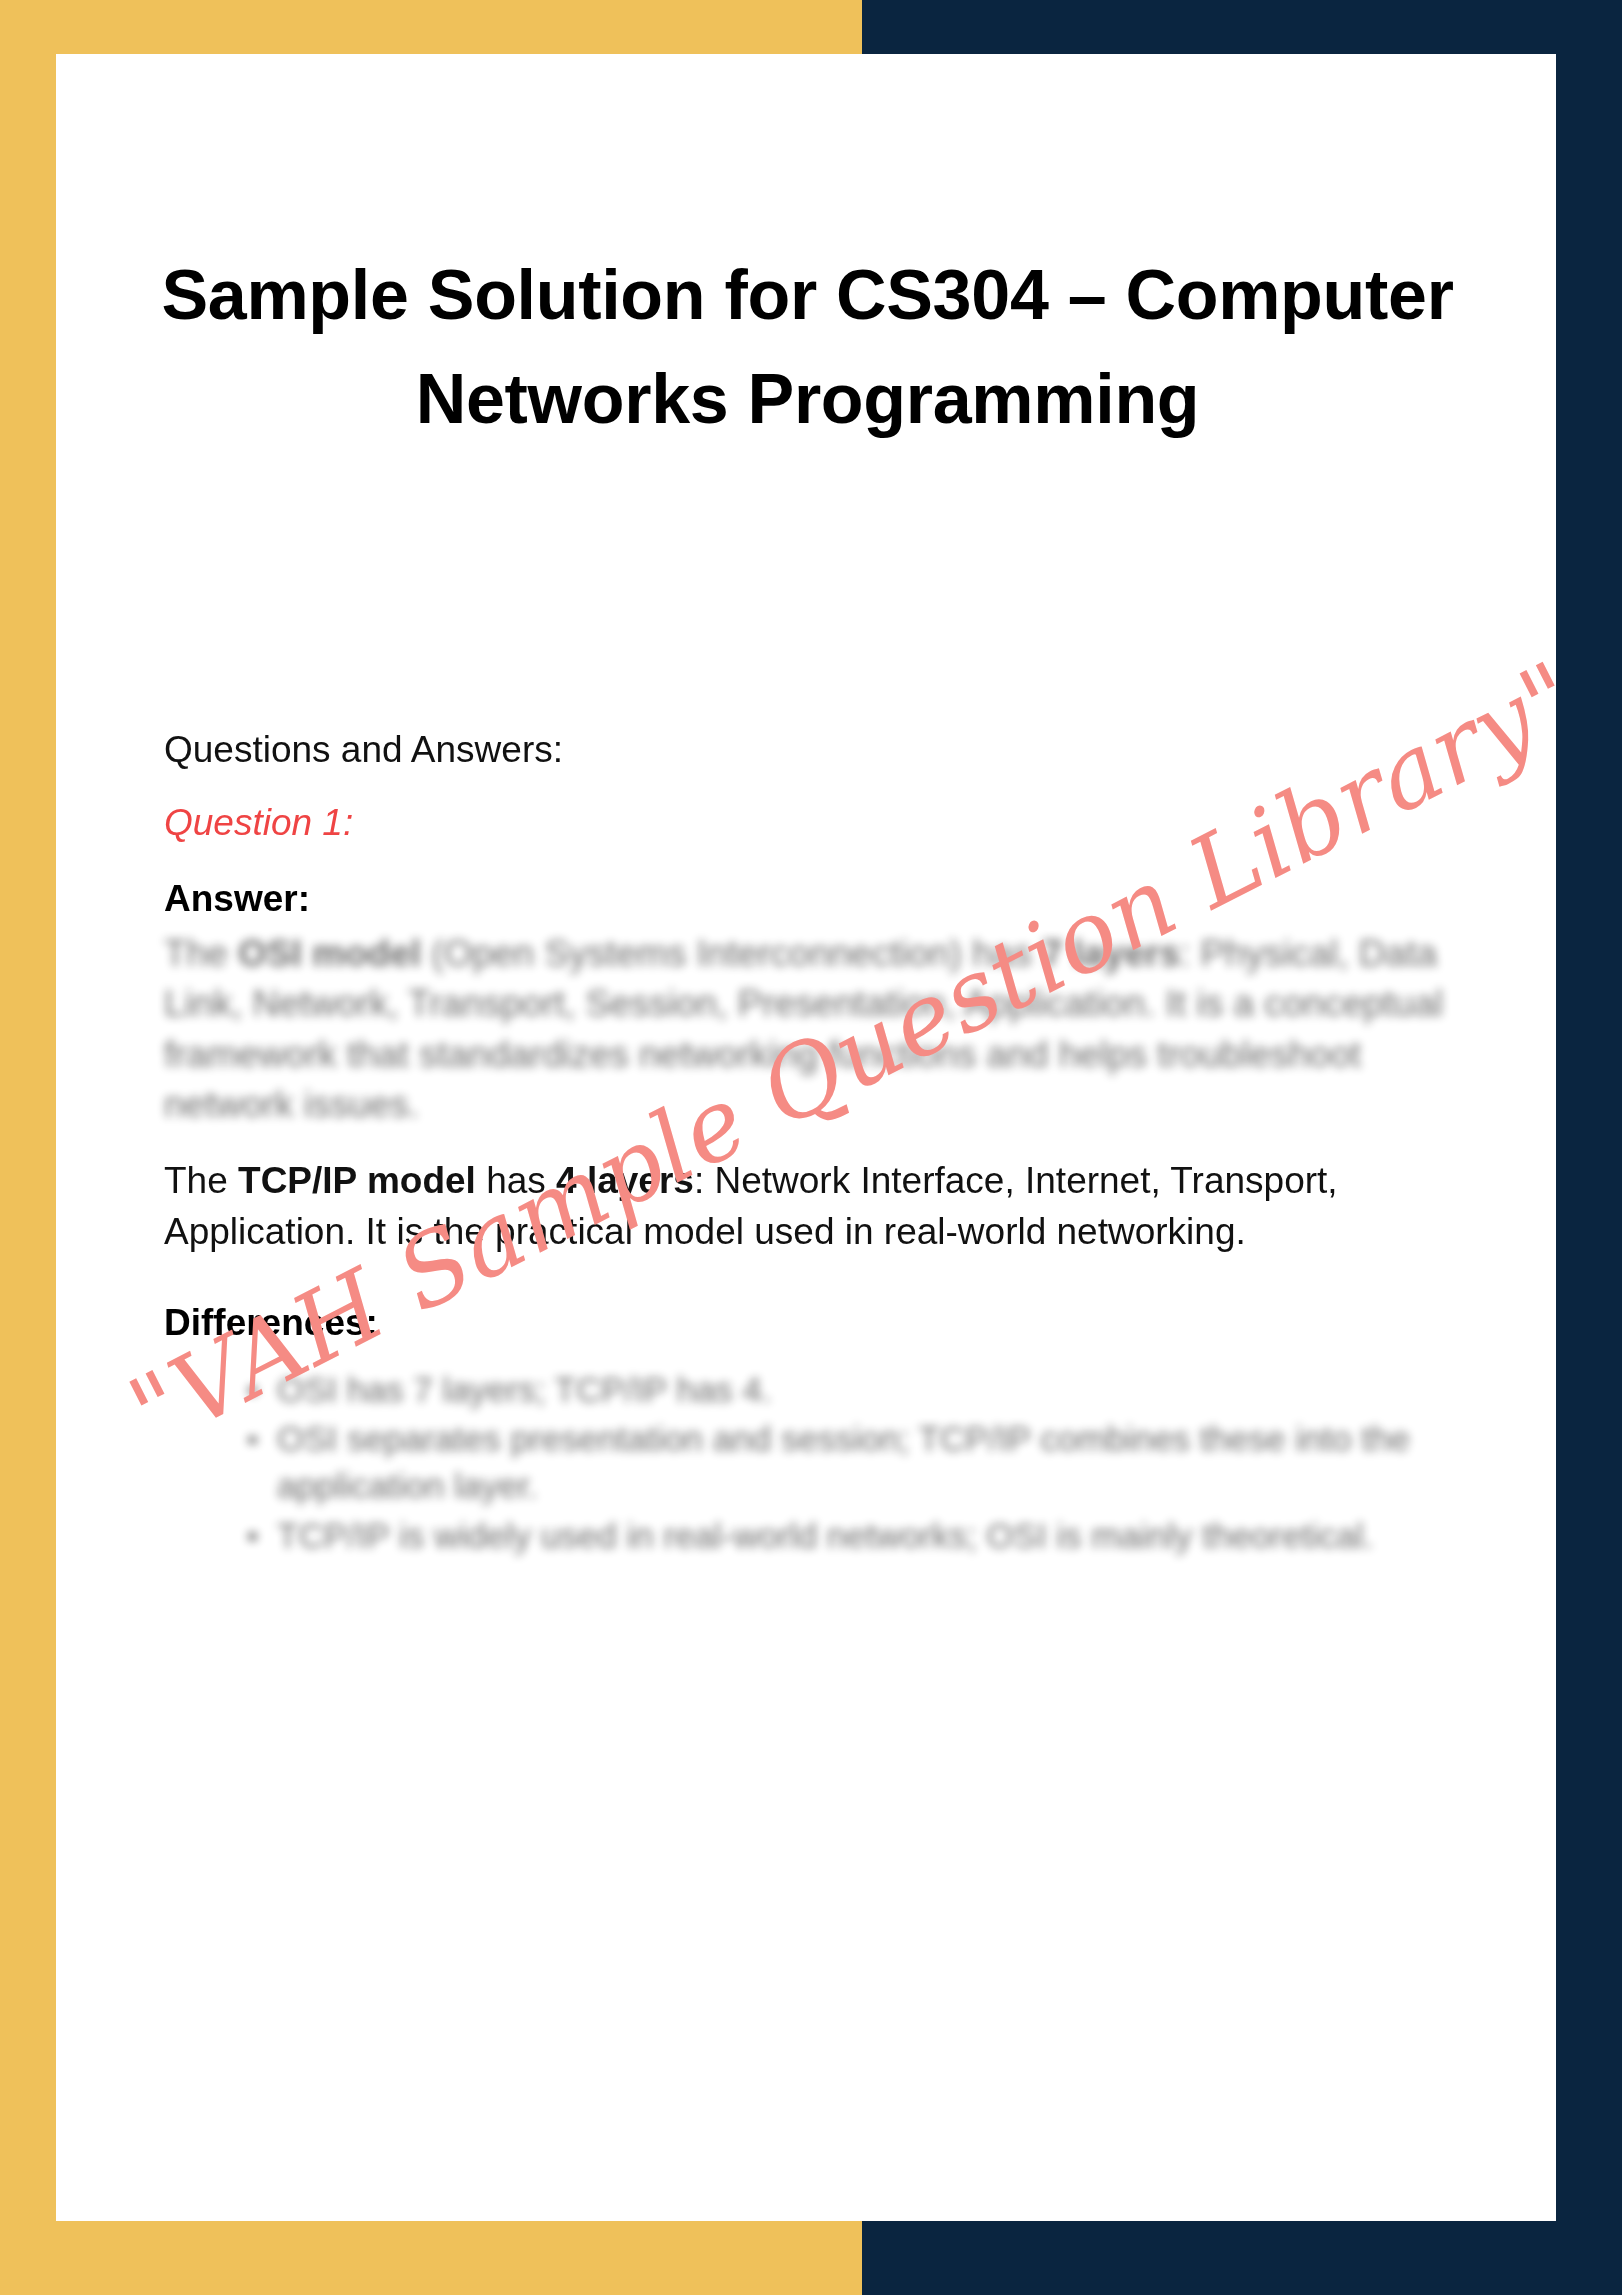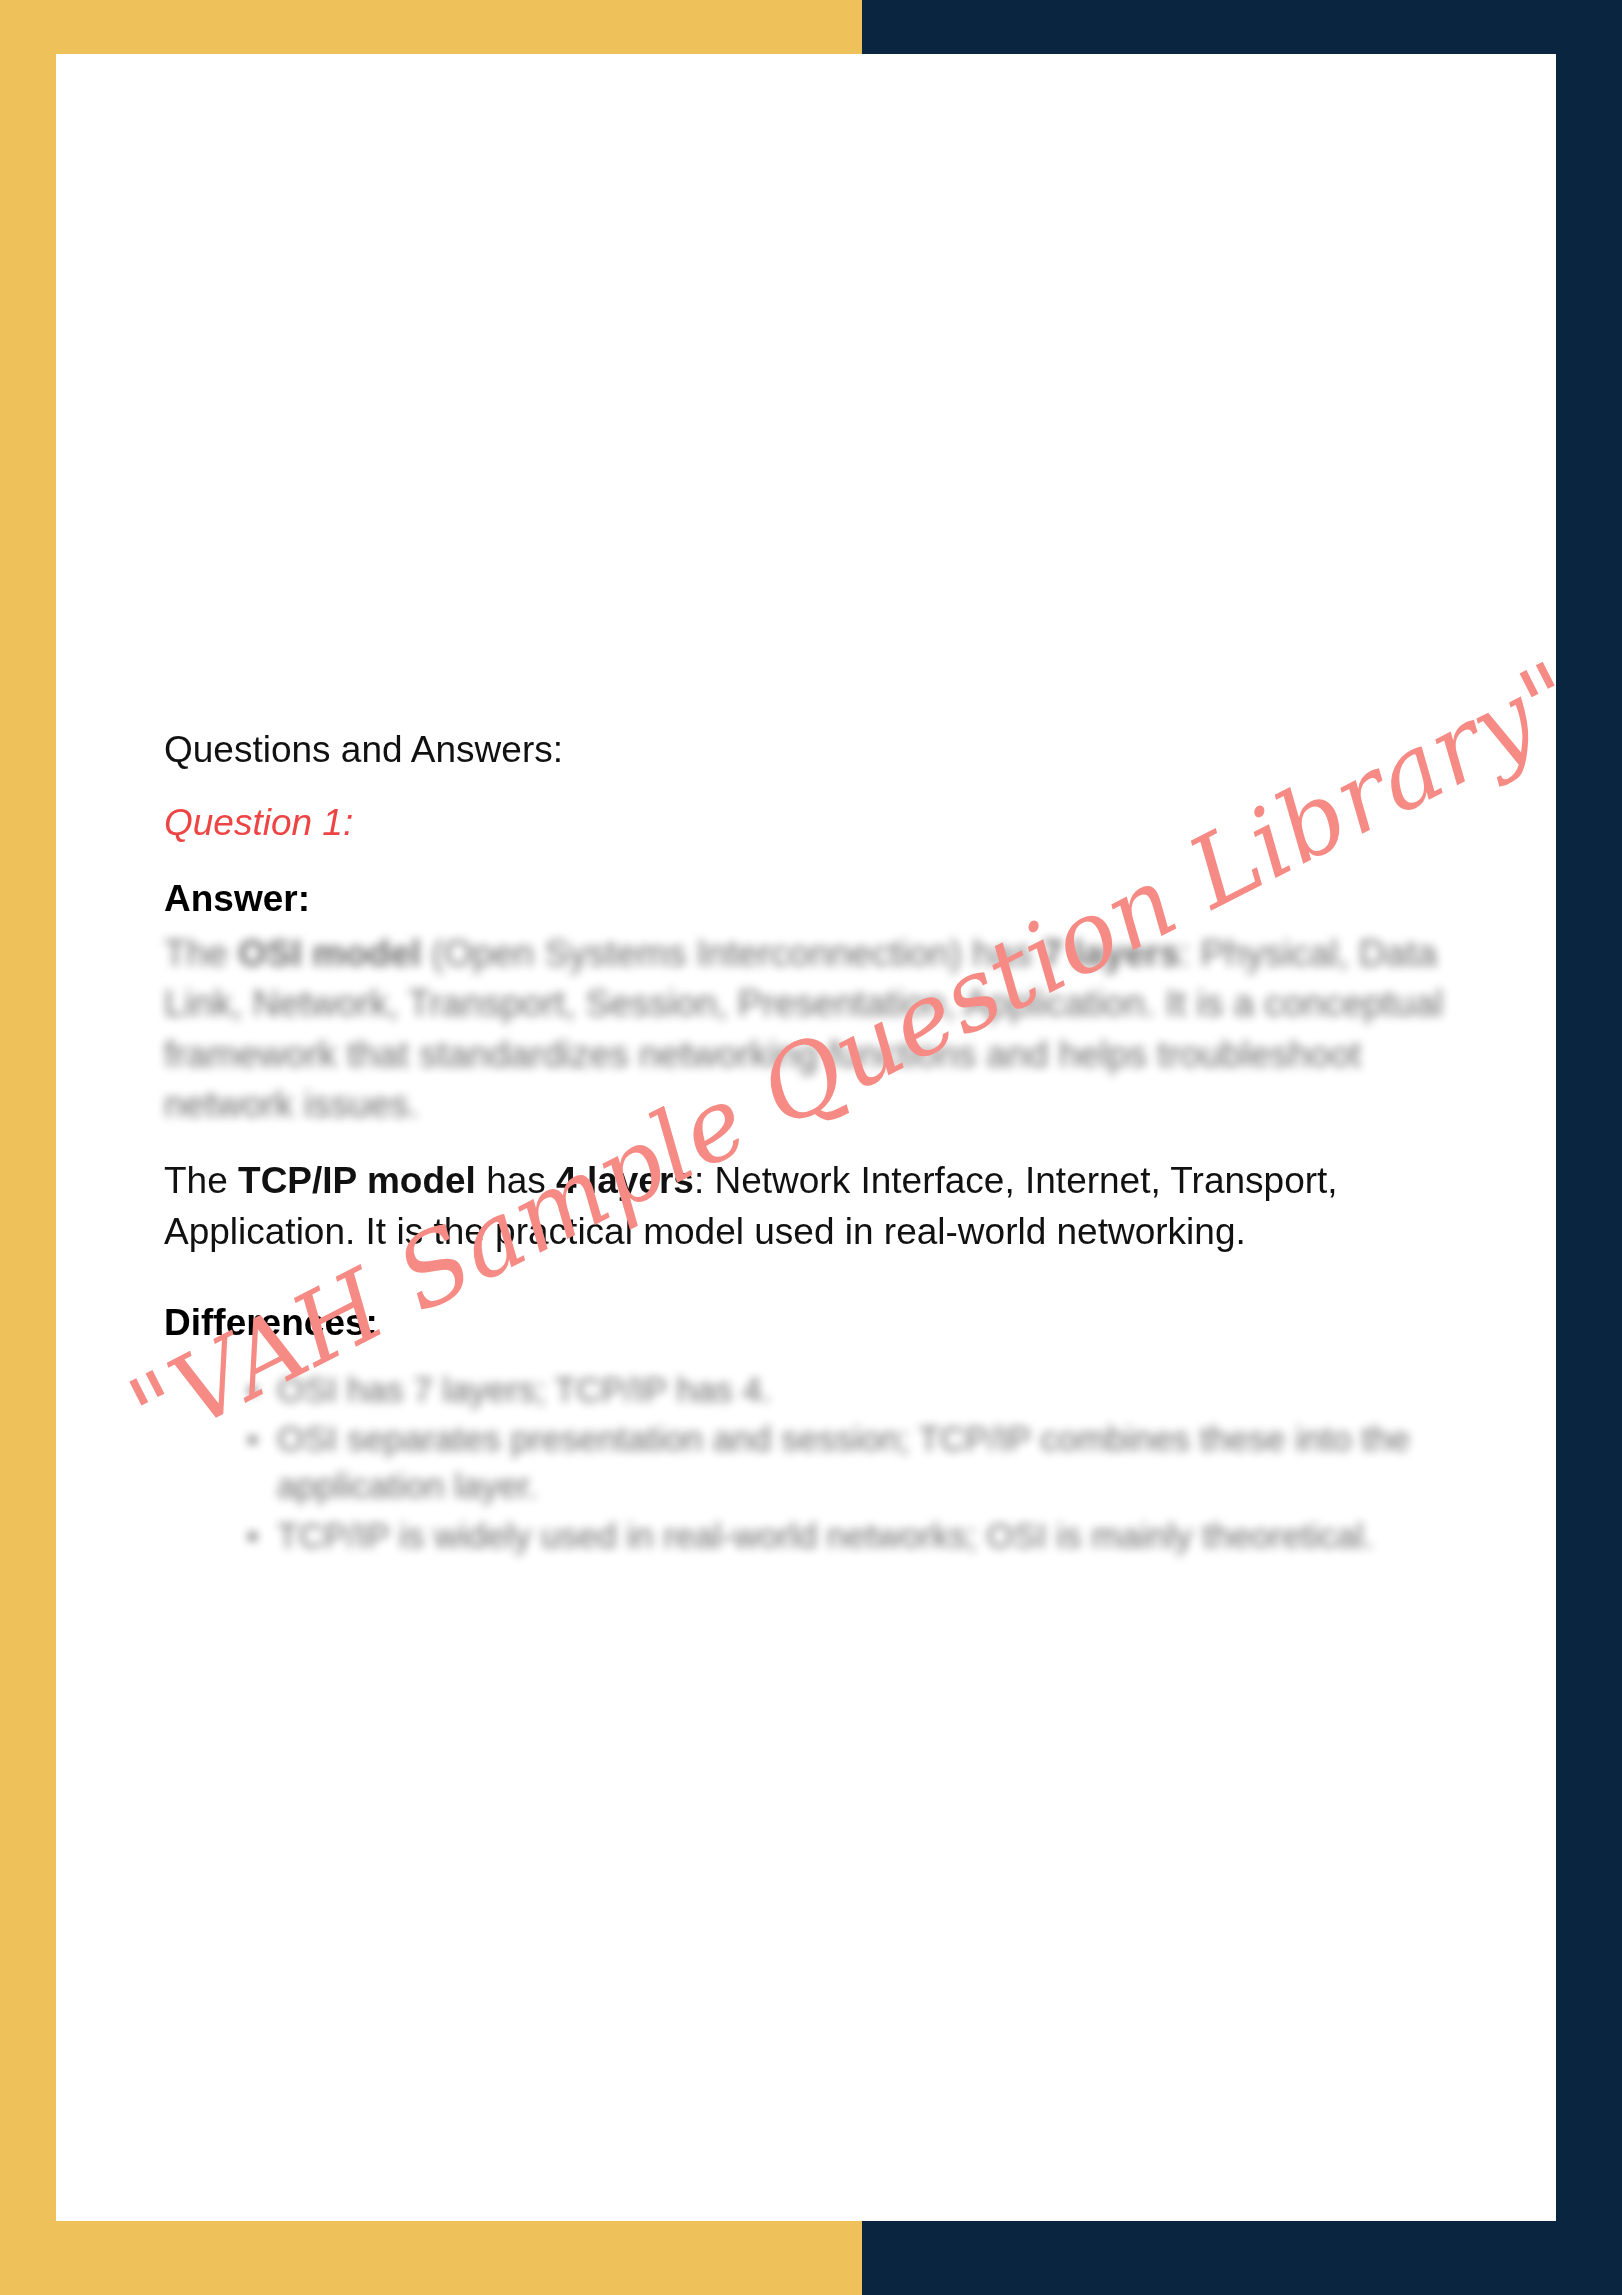--- a/index.html
+++ b/index.html
@@ -153,20 +153,21 @@
 </head>
 <body>
 
 <div id="page">
 
   <div class="bg-yellow"></div>
   <div class="bg-navy"></div>
 
   <div class="sheet">
 
+    <div class="doc-title">Sample Solution  for CS304 – Computer Networks Programming</div>
 
     <div class="body-block">
 
       <p class="para tight">Questions and Answers:</p>
 
       <p class="q-label">Question 1:</p>
 
 
       <p class="heading">Answer:</p>
 

